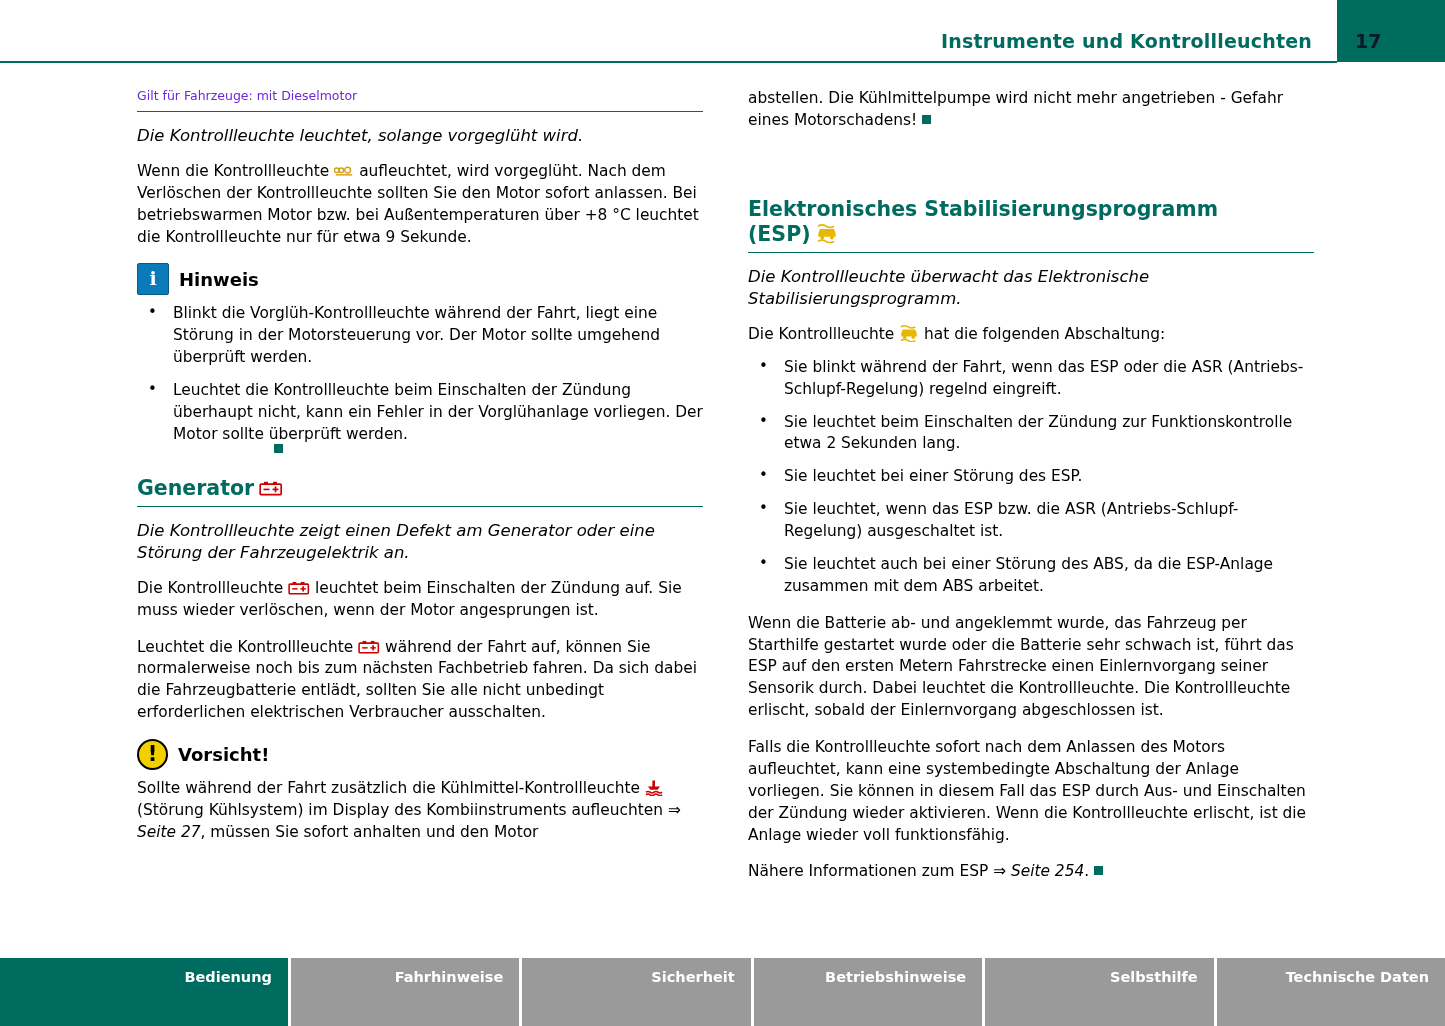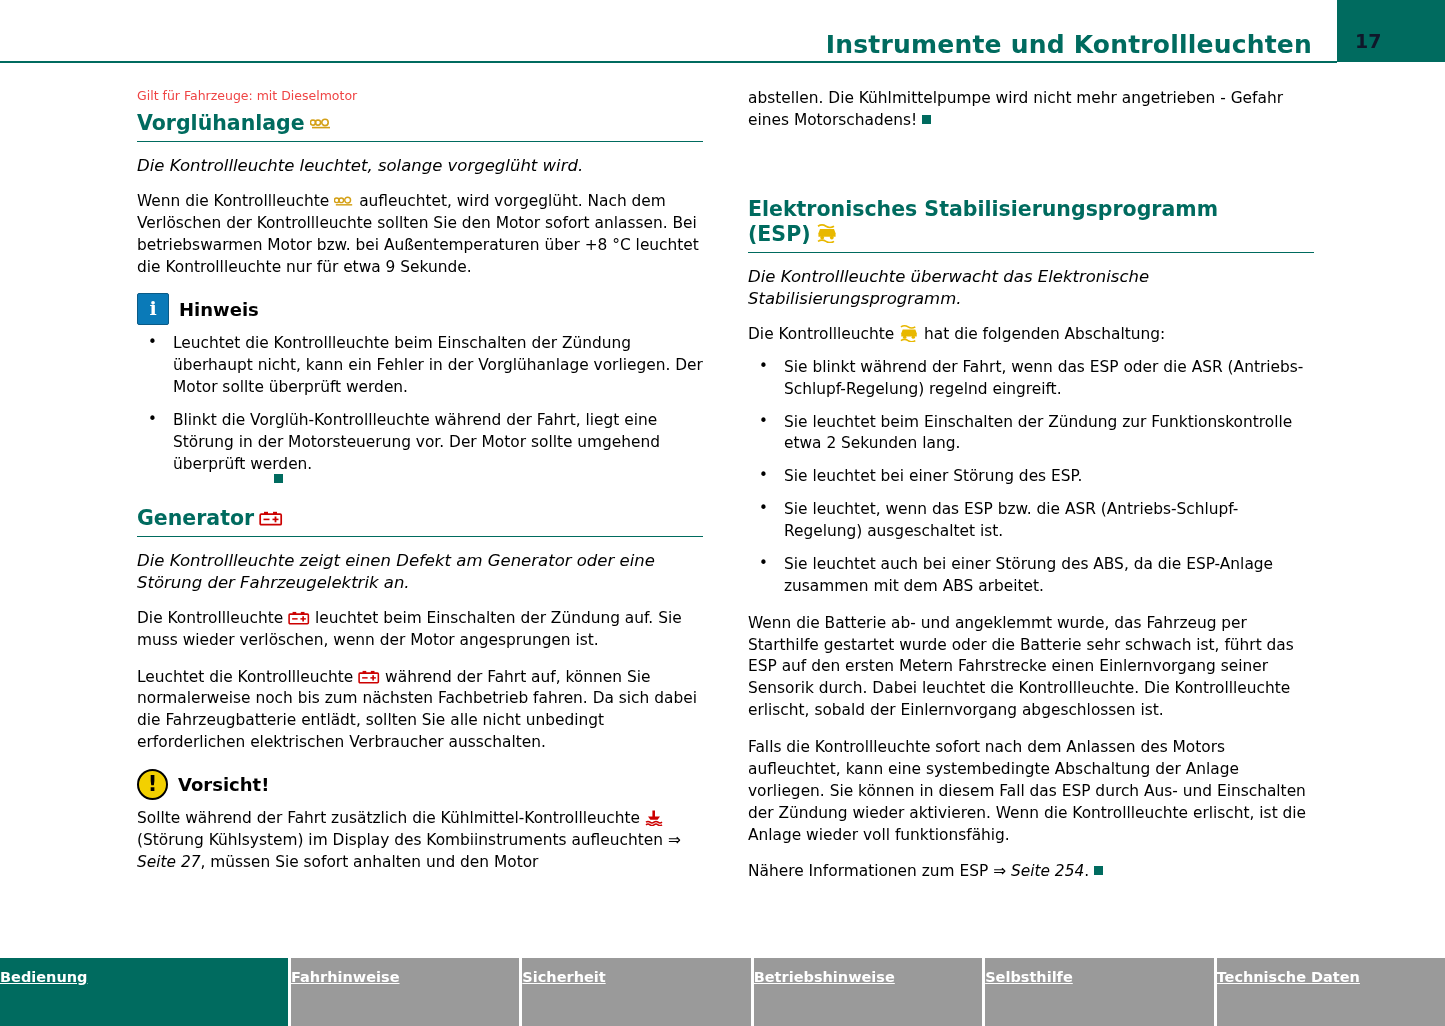--- a/index.html
+++ b/index.html
@@ -29,21 +29,21 @@
     left: 0;
     top: 61px;
     width: 1337px;
     height: 2px;
     background: #006b5f;
   }
   .header-title {
     position: absolute;
     right: 133px;
     top: 30px;
-    font-size: 25px;
+    font-size: 19px;
     font-weight: bold;
     color: #006b5f;
     letter-spacing: 0.2px;
     white-space: nowrap;
   }
   .header-tab {
     position: absolute;
     left: 1337px;
     top: 0;
     width: 108px;
@@ -65,21 +65,21 @@
     top: 88px;
     width: 566px;
   }
   .col-left { left: 137px; }
   .col-right { left: 748px; }
 
   
   .small-note {
     font-size: 12.5px;
     line-height: 1.35;
-    color: #ef4444;
+    color: #6d28d9;
     margin: 0 0 6px 0;
   }
   h2.section {
     font-size: 20.5px;
     font-weight: bold;
     color: #006b5f;
     margin: 0;
     padding: 0 0 5px 0;
     line-height: 1.22;
     display: block;
@@ -192,25 +192,24 @@
     display: flex;
   }
   .footer-tab {
     flex: 1 1 0;
     background: #9a9a9a;
     color: #ffffff;
     font-size: 14.5px;
     font-weight: bold;
     display: flex;
     align-items: flex-start;
-    justify-content: flex-start;
+    justify-content: flex-end;
     padding: 11px 16px 0 0;
     box-sizing: border-box;
     border-right: 3px solid #ffffff;
-    text-decoration: underline;
   }
   .footer-tab:last-child { border-right: none; }
   .footer-tab.active {
     background: #006b5f;
     flex: 1.28 1 0;
   }
 </style>
 </head>
 <body>
 
@@ -218,30 +217,20 @@
   <div class="header-title">Instrumente und Kontrollleuchten</div>
   <div class="header-rule"></div>
   <div class="header-tab"></div>
   <div class="header-pageno">17</div>
 </div>
 
 <div class="col col-left">
 
   <p class="small-note">Gilt für Fahrzeuge: mit Dieselmotor</p>
 
-  <h2 class="section">
-    <span>Vorglühanlage</span><span class="sym"><svg width="22" height="15" viewBox="0 0 22 15">
-          <g fill="none" stroke="#d4a017" stroke-width="1.6">
-            <path d="M3 3 a2.6 2.6 0 0 0 0 5.2 a2.6 2.6 0 0 0 0 -5.2"></path>
-            <path d="M8 3 a2.6 2.6 0 0 0 0 5.2 a2.6 2.6 0 0 0 0 -5.2"></path>
-            <path d="M2 10.6 h18"></path>
-            <path d="M15 2.2 a3.2 3.2 0 1 1 0 6.4 a3.2 3.2 0 1 1 0 -6.4"></path>
-          </g>
-        </svg></span>
-  </h2>
   <div class="rule"></div>
 
   <p class="lead">Die Kontrollleuchte leuchtet, solange vorgeglüht wird.</p>
 
   <p class="body">
     <span>Wenn die Kontrollleuchte</span>
     <span class="sym"><svg width="20" height="14" viewBox="0 0 22 15">
           <g fill="none" stroke="#d4a017" stroke-width="1.6">
             <path d="M3 3 a2.6 2.6 0 0 0 0 5.2 a2.6 2.6 0 0 0 0 -5.2"></path>
             <path d="M8 3 a2.6 2.6 0 0 0 0 5.2 a2.6 2.6 0 0 0 0 -5.2"></path>
@@ -251,22 +240,22 @@
         </svg></span>
     <span>aufleuchtet, wird vorgeglüht. Nach dem Verlöschen der Kontrollleuchte sollten Sie den Motor sofort anlassen. Bei betriebswarmen Motor bzw. bei Außentemperaturen über +8 °C leuchtet die Kontrollleuchte nur für etwa 9 Sekunde.</span>
   </p>
 
   <div class="callout">
     <div class="callout-head">
       <div class="icon-info">i</div>
       <div class="callout-title">Hinweis</div>
     </div>
     <ul class="bullets">
+      <li>Blinkt die Vorglüh-Kontrollleuchte während der Fahrt, liegt eine Störung in der Motorsteuerung vor. Der Motor sollte umgehend überprüft werden.</li>
       <li>Leuchtet die Kontrollleuchte beim Einschalten der Zündung überhaupt nicht, kann ein Fehler in der Vorglühanlage vorliegen. Der Motor sollte überprüft werden.</li>
-      <li>Blinkt die Vorglüh-Kontrollleuchte während der Fahrt, liegt eine Störung in der Motorsteuerung vor. Der Motor sollte umgehend überprüft werden.</li>
     </ul>
     <p class="body" style="margin-top:-22px;margin-left:137px;"><span class="sq" style="margin-left:0;"></span></p>
   </div>
 
   <h2 class="section" style="margin-top:10px;">
     <span>Generator</span><span class="sym"><svg width="24" height="16" viewBox="0 0 24 16">
           <rect x="1.2" y="3.2" width="21" height="10.5" rx="1" fill="none" stroke="#cc0000" stroke-width="1.7"></rect>
           <rect x="5" y="0.8" width="4" height="2.6" fill="#cc0000"></rect>
           <rect x="14" y="0.8" width="4" height="2.6" fill="#cc0000"></rect>
           <rect x="4.5" y="7.6" width="6" height="1.6" fill="#cc0000"></rect>

